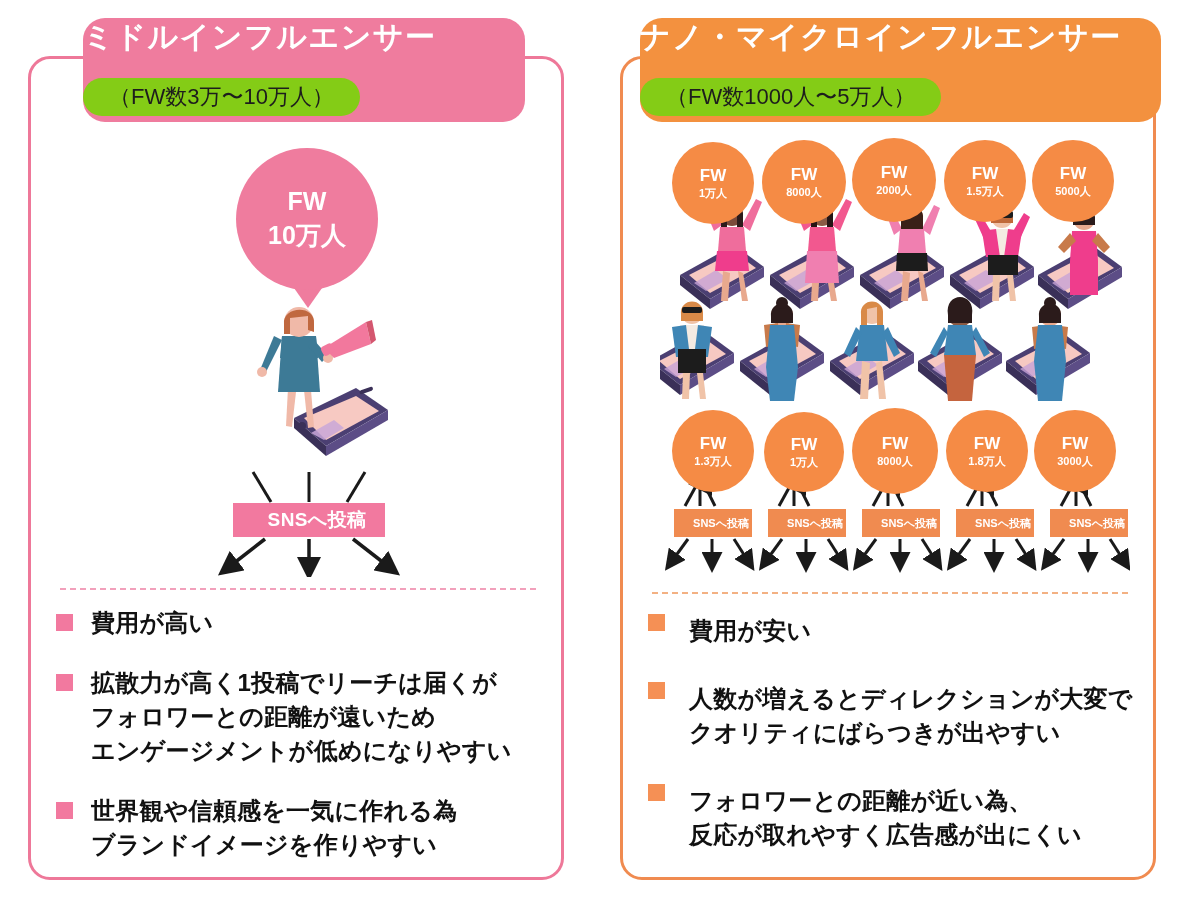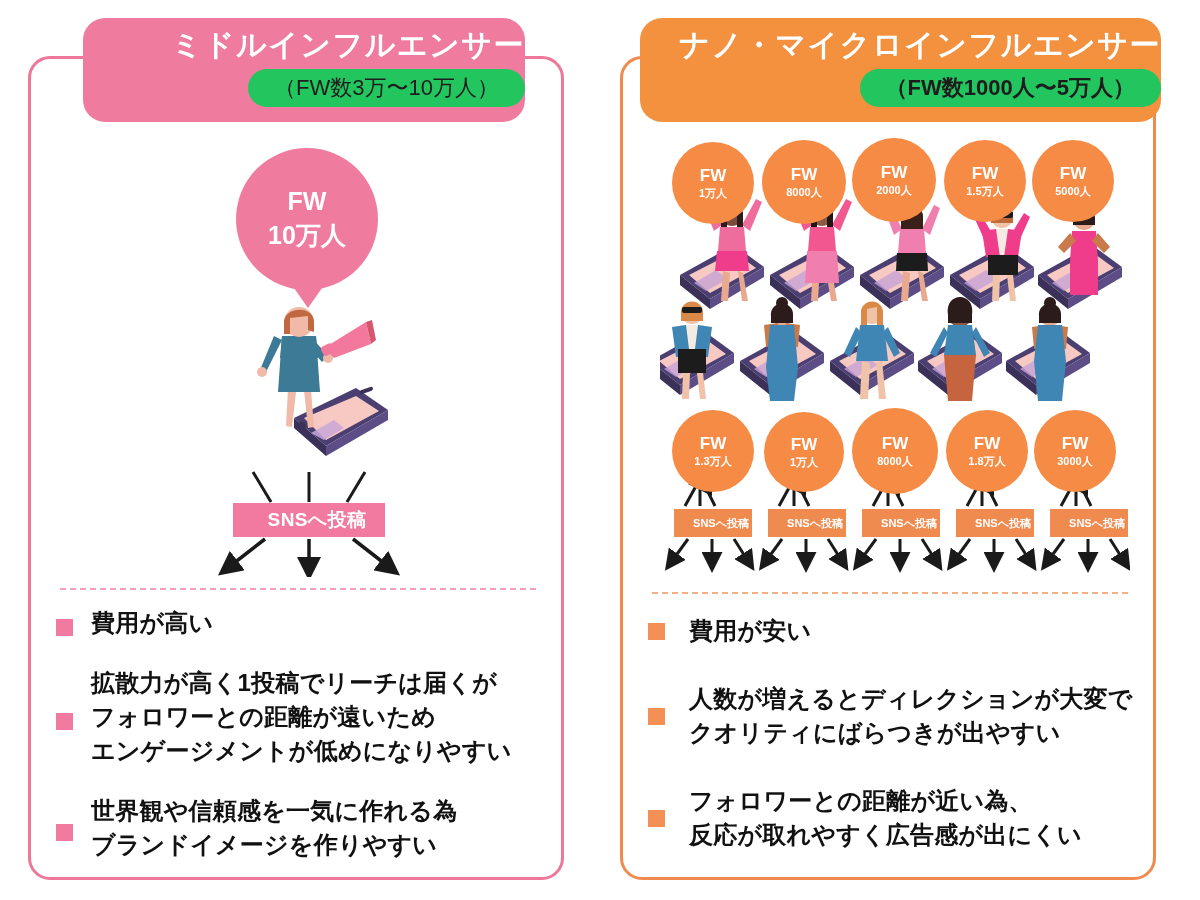--- a/index.html
+++ b/index.html
@@ -24,56 +24,56 @@
   }
   .panel.left{left:28px;border:3px solid #ee7899;}
   .panel.right{left:620px;border:3px solid #f08b50;}
 
   
   .hdr{
     position:absolute;
     top:18px;
     border-radius:22px;
     box-sizing:border-box;
-    text-align:right;
-    padding-top:12px;
+    text-align:left;
+    padding-top:4px;
     z-index:5;
   }
   .hdr.left{left:83px;width:442px;height:104px;background:#ef7c9e;}
   .hdr.right{left:640px;width:521px;height:104px;background:#f3913f;}
   .hdr-title{
     color:#fff;font-weight:bold;letter-spacing:.05em;
     line-height:1;
     text-shadow:0 0 1px rgba(0,0,0,.06);
   }
   .hdr.left .hdr-title{font-size:30px;}
   .hdr.right .hdr-title{font-size:30px;}
   .hdr-badge{
     display:inline-block;
-    background:#22c55e;border-radius:999px;
-    margin-top:9px;
+    background:#84cc16;border-radius:999px;
+    margin-top:26px;
     padding:5px 26px;
     font-size:22px;
     font-weight:500;
     color:#222;
     line-height:1.25;
   }
   .hdr.left .hdr-badge{color:#1d1d1d;}
-  .hdr.right .hdr-badge{color:#1d1d1d;font-weight:bold;}
+  .hdr.right .hdr-badge{color:#1d1d1d;}
 
   
   .divider{position:absolute;height:0;border-top:2px dashed;}
   .divider.left{left:60px;width:476px;top:588px;border-color:#f2a0bb;}
   .divider.right{left:652px;width:476px;top:592px;border-color:#f3b183;}
 
   
   .bullets{position:absolute;}
   .bullets.left{left:56px;top:606px;width:486px;}
   .bullets.right{left:648px;top:606px;width:490px;}
-  .bullet{display:flex;align-items:center;margin-bottom:26px;}
+  .bullet{display:flex;align-items:flex-start;margin-bottom:26px;}
   .bullet .sq{
     width:17px;height:17px;flex:0 0 17px;margin-top:8px;margin-right:18px;
   }
   .bullets.left .sq{background:#f2799f;}
   .bullets.right .sq{background:#f59055;}
   .bullet .txt{
     font-size:24px;font-weight:bold;color:#111;line-height:1.42;
     letter-spacing:.01em;white-space:pre-line;
   }
   .bullets.right .bullet .txt{margin-left:6px;margin-top:8px;}

